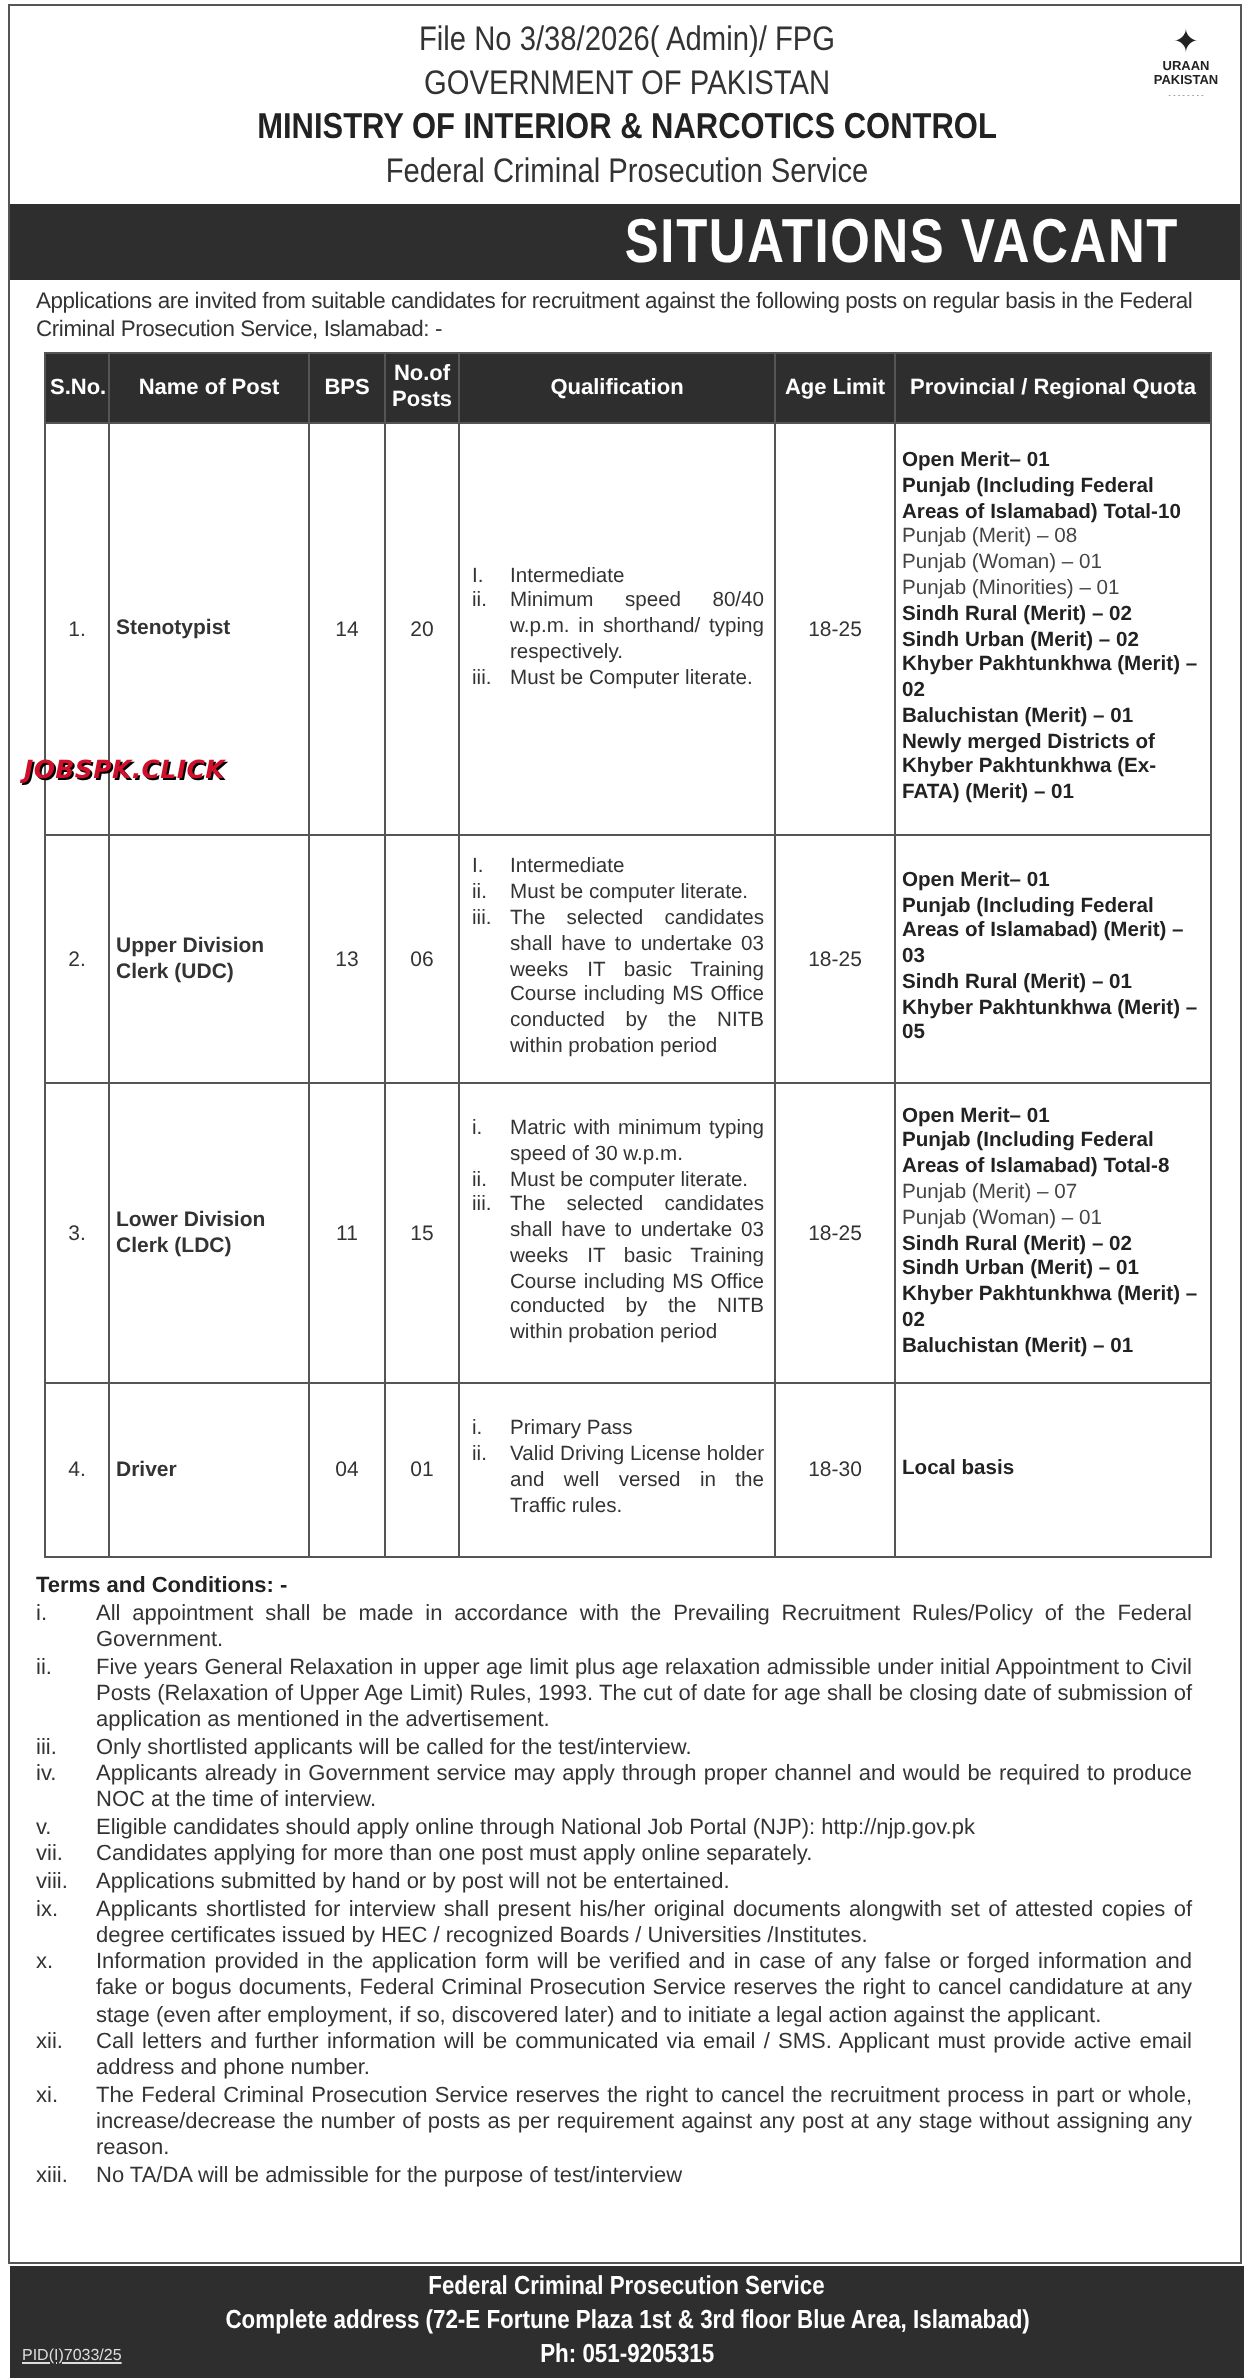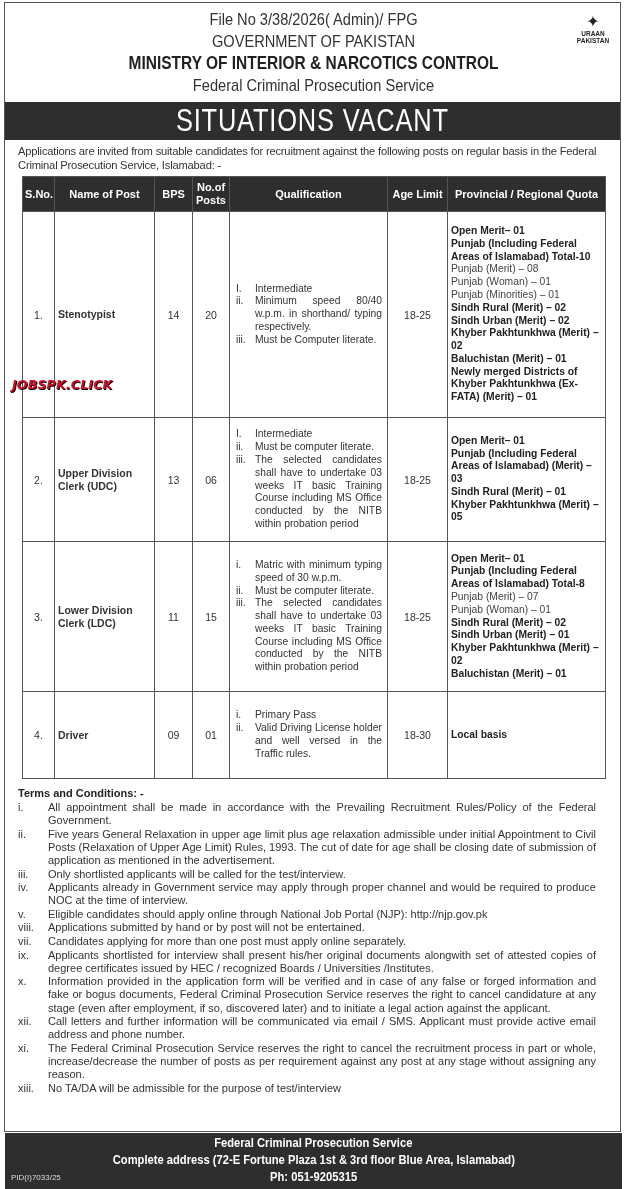--- a/index.html
+++ b/index.html
@@ -10,21 +10,21 @@
   .hdr { position:absolute; left:0; width:627px; text-align:center; white-space:nowrap; }
   .h1 { top:10px; font-size:17px; color:#333; transform:scaleX(.86); }
   .h2 { top:32px; font-size:17px; color:#333; transform:scaleX(.86); }
   .h3 { top:53px; font-size:18px; font-weight:bold; color:#222; transform:scaleX(.86); }
   .h4 { top:76px; font-size:17px; color:#333; transform:scaleX(.86); }
   .logo { position:absolute; left:570px; top:14px; width:46px; text-align:center; }
   .logo .bird { font-size:16px; line-height:16px; color:#222; }
   .logo .t { font-size:6.5px; font-weight:bold; line-height:7px; color:#222; }
   .logo .s { font-size:4px; color:#888; line-height:5px; }
   .banner { position:absolute; left:5px; top:102px; width:615px; height:38px; background:#2e2e2e;
-            color:#fff; text-align:center; font-weight:normal; font-size:31px; line-height:38px; }
+            color:#fff; text-align:right; font-weight:bold; font-size:31px; line-height:38px; }
   .banner span { display:inline-block; transform:scaleX(.82); letter-spacing:1px; }
   .intro { position:absolute; left:18px; top:144px; width:596px; font-size:11.2px; line-height:14px; color:#333; letter-spacing:-.2px; }
   table.posts { position:absolute; left:22px; top:176px; width:583px; height:603px; border-collapse:collapse; table-layout:fixed; }
   table.posts th { background:#2e2e2e; color:#fff; font-size:11px; font-weight:bold; height:34px; border:1px solid #555; line-height:13px; padding:0 2px; }
   table.posts td { border:1px solid #555; font-size:10.5px; vertical-align:middle; color:#333; padding:2px 3px; }
   td.c { text-align:center; }
   td.name { font-weight:bold; padding-left:6px; line-height:13px; }
   ol.q { margin:0; padding:0 2px 0 22px; list-style:none; font-size:10.3px; line-height:12.8px; text-align:justify; }
   ol.q li { position:relative; }
   ol.q li .n { position:absolute; left:-19px; }
@@ -34,21 +34,21 @@
   .wm { position:absolute; left:12px; top:377px; font-family:"DejaVu Sans", sans-serif; font-weight:bold; font-style:italic;
         font-size:12.5px; color:#d0102a; letter-spacing:.2px; text-shadow:1px 1px 0 #000; }
   .terms { position:absolute; left:18px; top:787px; width:578px; font-size:11px; line-height:13.1px; color:#333; }
   .terms .title { font-weight:bold; color:#222; margin-bottom:1px; }
   .terms .item { position:relative; padding-left:30px; text-align:justify; margin-bottom:.5px; }
   .terms .item .n { position:absolute; left:0; }
   .footer { position:absolute; left:5px; top:1133px; width:617px; height:56px; background:#2e2e2e; color:#fff; }
   .footer .f1, .footer .f2, .footer .f3 { position:absolute; left:0; width:617px; text-align:center; font-weight:bold; font-size:13px; white-space:nowrap; }
   .footer span.sq { display:inline-block; transform:scaleX(.86); }
   .footer .f1 { top:2px; } .footer .f2 { top:19px; } .footer .f3 { top:36px; }
-  .footer .pid { position:absolute; left:6px; top:40px; font-size:8px; color:#ddd; }
+  .footer .pid { position:absolute; left:6px; top:40px; font-size:8px; color:#ddd;text-decoration:underline; }
 </style>
 </head>
 <body>
 
 <div class="frame"></div>
 
 <div class="hdr h1">File No 3/38/2026( Admin)/ FPG</div>
 <div class="hdr h2">GOVERNMENT OF PAKISTAN</div>
 <div class="hdr h3">MINISTRY OF INTERIOR &amp; NARCOTICS CONTROL</div>
 <div class="hdr h4">Federal Criminal Prosecution Service</div>
@@ -154,21 +154,21 @@
           <div class="r">Punjab (Woman) – 01</div>
           <div class="b">Sindh Rural (Merit) – 02</div>
           <div class="b">Sindh Urban (Merit) – 01</div>
           <div class="b">Khyber Pakhtunkhwa (Merit) – 02</div>
           <div class="b">Baluchistan (Merit) – 01</div>
         </td>
       </tr>
       <tr style="height: 87px;">
         <td class="c">4.</td>
         <td class="name">Driver</td>
-        <td class="c">09</td>
+        <td class="c">04</td>
         <td class="c">01</td>
         <td>
           <ol class="q">
             <li><span class="n">i.</span><span>Primary Pass</span></li>
             <li><span class="n">ii.</span><span>Valid Driving License holder and well versed in the Traffic rules.</span></li>
           </ol>
         </td>
         <td class="c">18-30</td>
         <td class="quota">
           <div class="b">Local basis</div>
@@ -180,22 +180,22 @@
 <div class="wm">JOBSPK.CLICK</div>
 
 <div class="terms">
   <div class="title">Terms and Conditions: -</div>
   <div id="terms-list">
       <div class="item"><span class="n">i.</span><span>All appointment shall be made in accordance with the Prevailing Recruitment Rules/Policy of the Federal Government.</span></div>
       <div class="item"><span class="n">ii.</span><span>Five years General Relaxation in upper age limit plus age relaxation admissible under initial Appointment to Civil Posts (Relaxation of Upper Age Limit) Rules, 1993. The cut of date for age shall be closing date of submission of application as mentioned in the advertisement.</span></div>
       <div class="item"><span class="n">iii.</span><span>Only shortlisted applicants will be called for the test/interview.</span></div>
       <div class="item"><span class="n">iv.</span><span>Applicants already in Government service may apply through proper channel and would be required to produce NOC at the time of interview.</span></div>
       <div class="item"><span class="n">v.</span><span>Eligible candidates should apply online through National Job Portal (NJP): http://njp.gov.pk</span></div>
+      <div class="item"><span class="n">vii.</span><span>Candidates applying for more than one post must apply online separately.</span></div>
       <div class="item"><span class="n">viii.</span><span>Applications submitted by hand or by post will not be entertained.</span></div>
-      <div class="item"><span class="n">vii.</span><span>Candidates applying for more than one post must apply online separately.</span></div>
       <div class="item"><span class="n">ix.</span><span>Applicants shortlisted for interview shall present his/her original documents alongwith set of attested copies of degree certificates issued by HEC / recognized Boards / Universities /Institutes.</span></div>
       <div class="item"><span class="n">x.</span><span>Information provided in the application form will be verified and in case of any false or forged information and fake or bogus documents, Federal Criminal Prosecution Service reserves the right to cancel candidature at any stage (even after employment, if so, discovered later) and to initiate a legal action against the applicant.</span></div>
       <div class="item"><span class="n">xii.</span><span>Call letters and further information will be communicated via email / SMS. Applicant must provide active email address and phone number.</span></div>
       <div class="item"><span class="n">xi.</span><span>The Federal Criminal Prosecution Service reserves the right to cancel the recruitment process in part or whole, increase/decrease the number of posts as per requirement against any post at any stage without assigning any reason.</span></div>
       <div class="item"><span class="n">xiii.</span><span>No TA/DA will be admissible for the purpose of test/interview</span></div>
     </div>
 </div>
 
 <div class="footer">
   <div class="f1"><span class="sq">Federal Criminal Prosecution Service</span></div>

